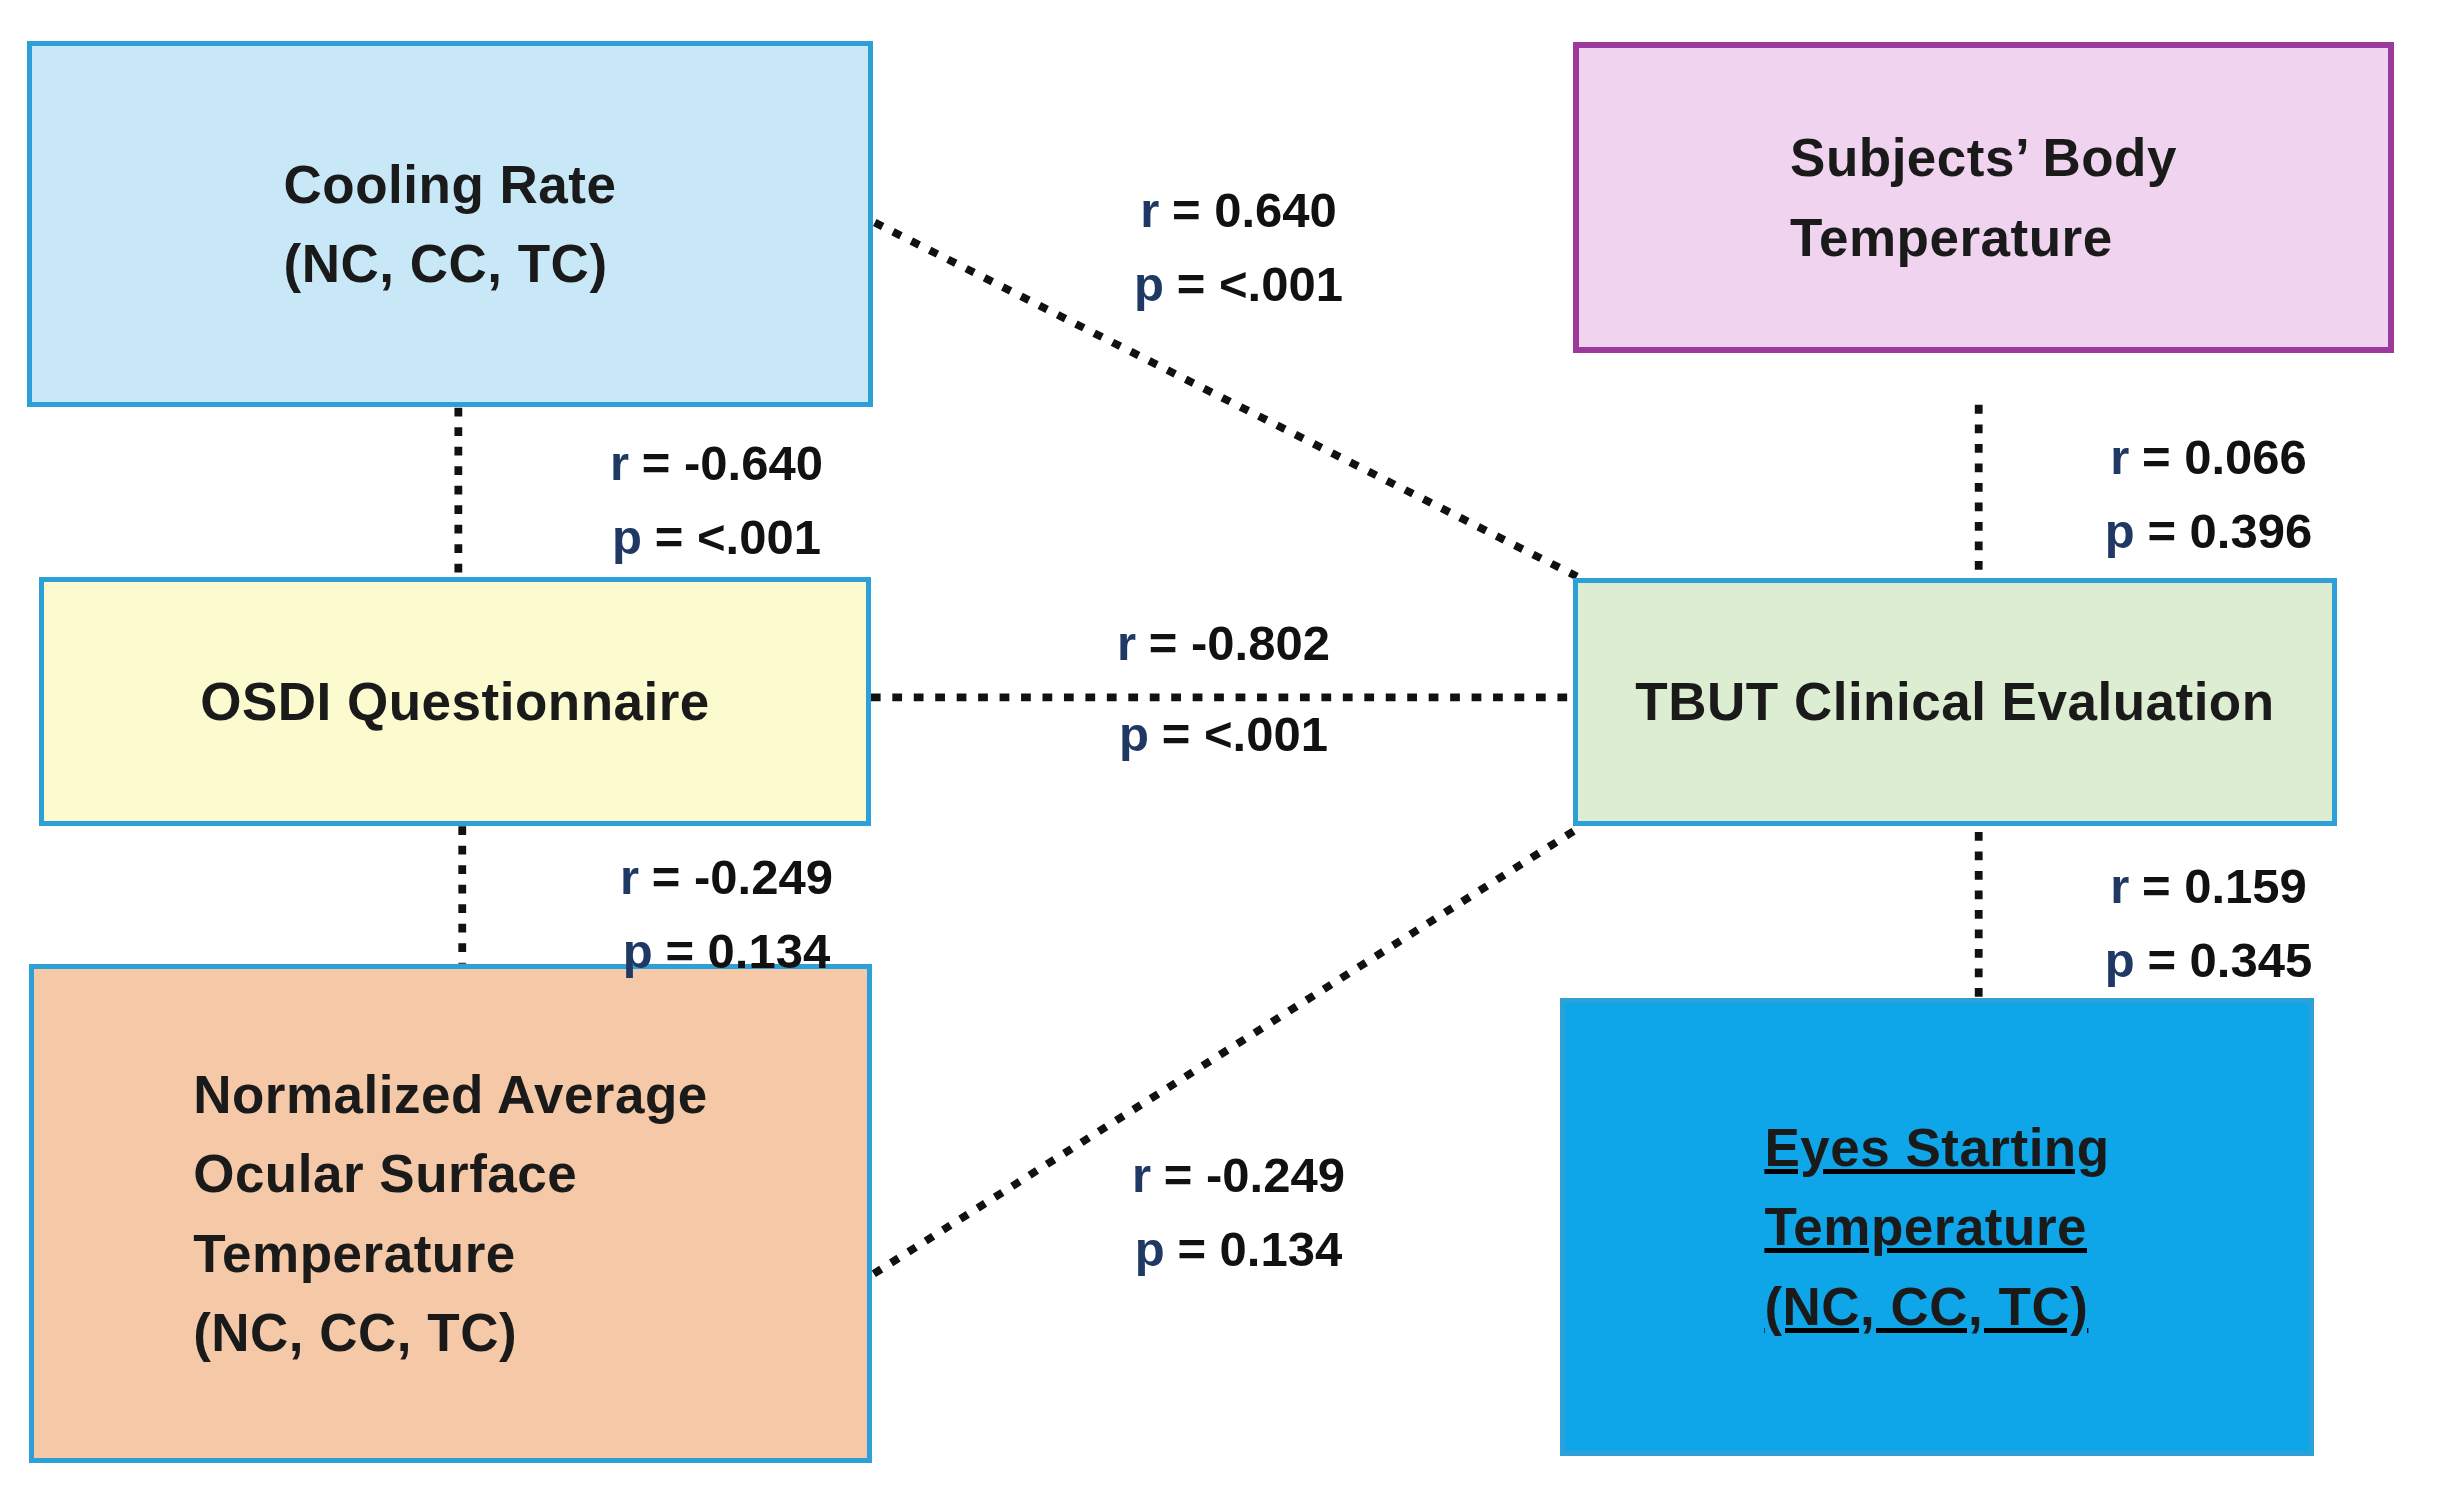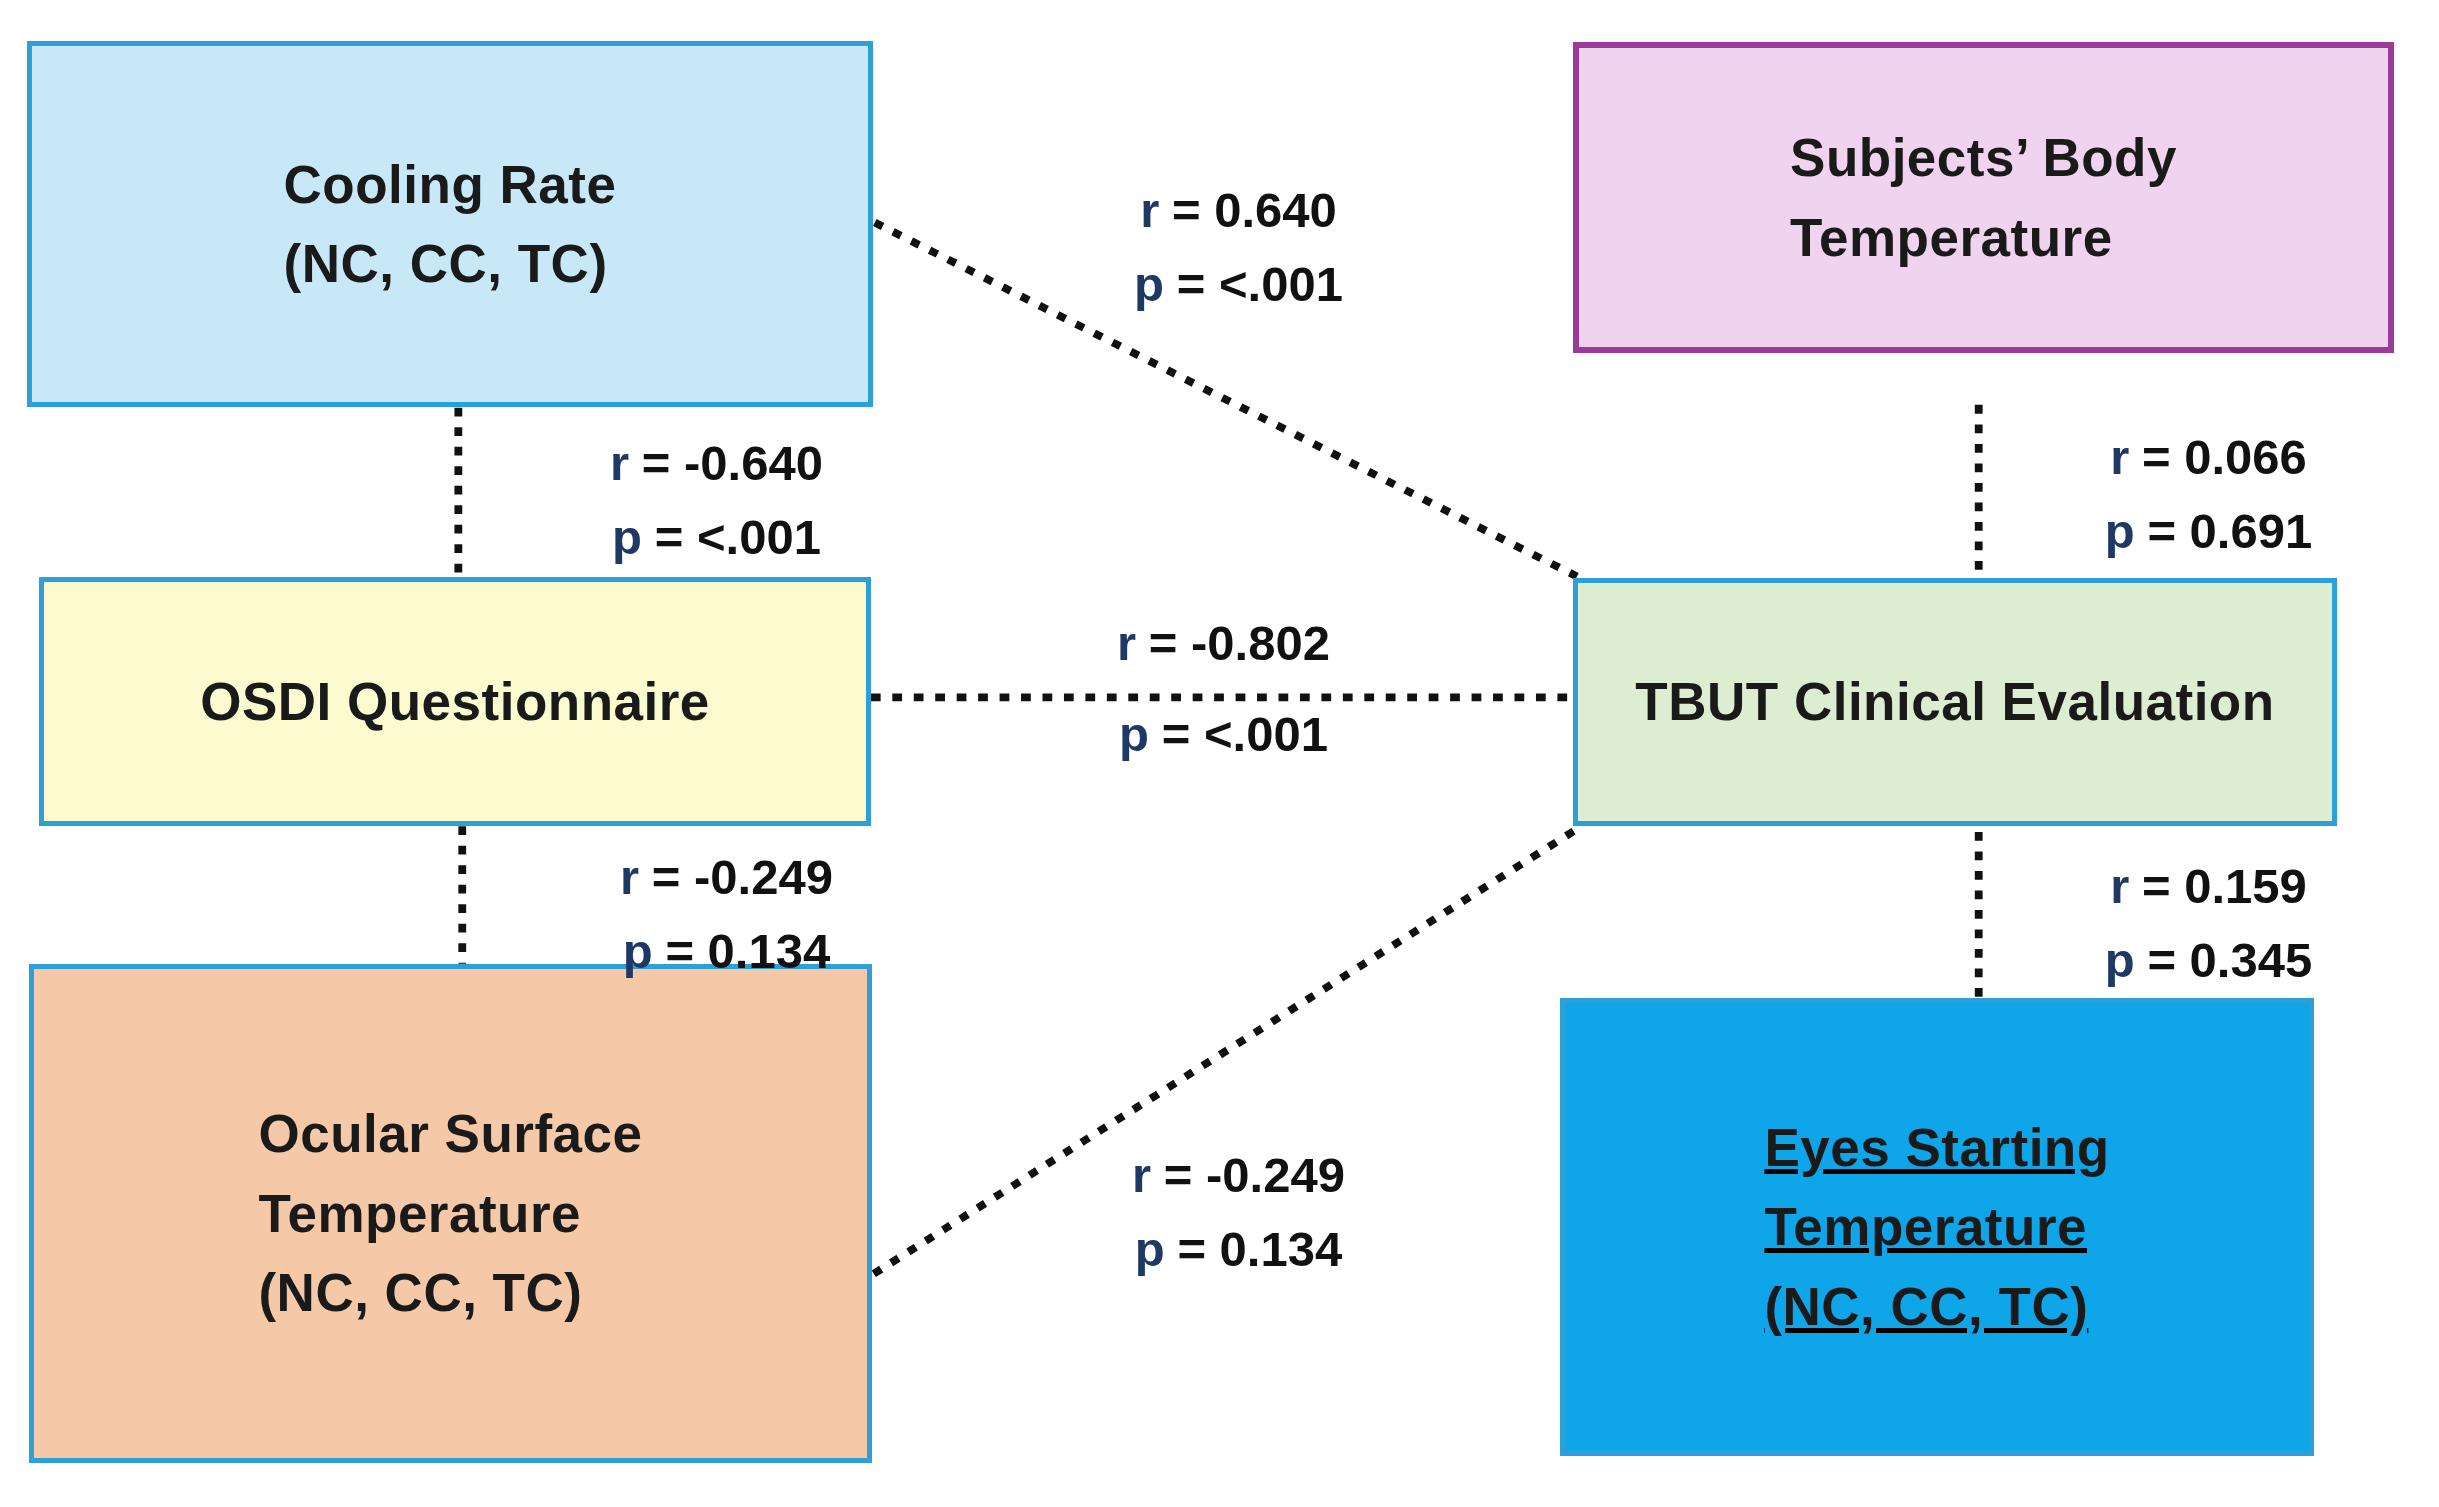--- a/index.html
+++ b/index.html
@@ -109,20 +109,21 @@
   </div>
 
   <div class="node node--tbut">
     <div class="node-label">
       <div>TBUT Clinical Evaluation</div>
     </div>
   </div>
 
   <div class="node node--normalized">
     <div class="node-label">
+      <div>Normalized Average</div>
       <div>Ocular Surface</div>
       <div>Temperature</div>
       <div>(NC, CC, TC)</div>
     </div>
   </div>
 
   <div class="node node--eyes">
     <div class="node-label">
       <div>Eyes Starting</div>
       <div>Temperature</div>
@@ -165,21 +166,21 @@
     </div>
   </div>
 
   <div class="stat stat--e4">
     <div class="stat-line">
       <span class="sym">r</span>
         <span class="val">= 0.066</span>
     </div>
     <div class="stat-line">
       <span class="sym">p</span>
-        <span class="val">= 0.691</span>
+        <span class="val">= 0.396</span>
     </div>
   </div>
 
   <div class="stat stat--e5">
     <div class="stat-line">
       <span class="sym">r</span>
         <span class="val">= 0.159</span>
     </div>
     <div class="stat-line">
       <span class="sym">p</span>

